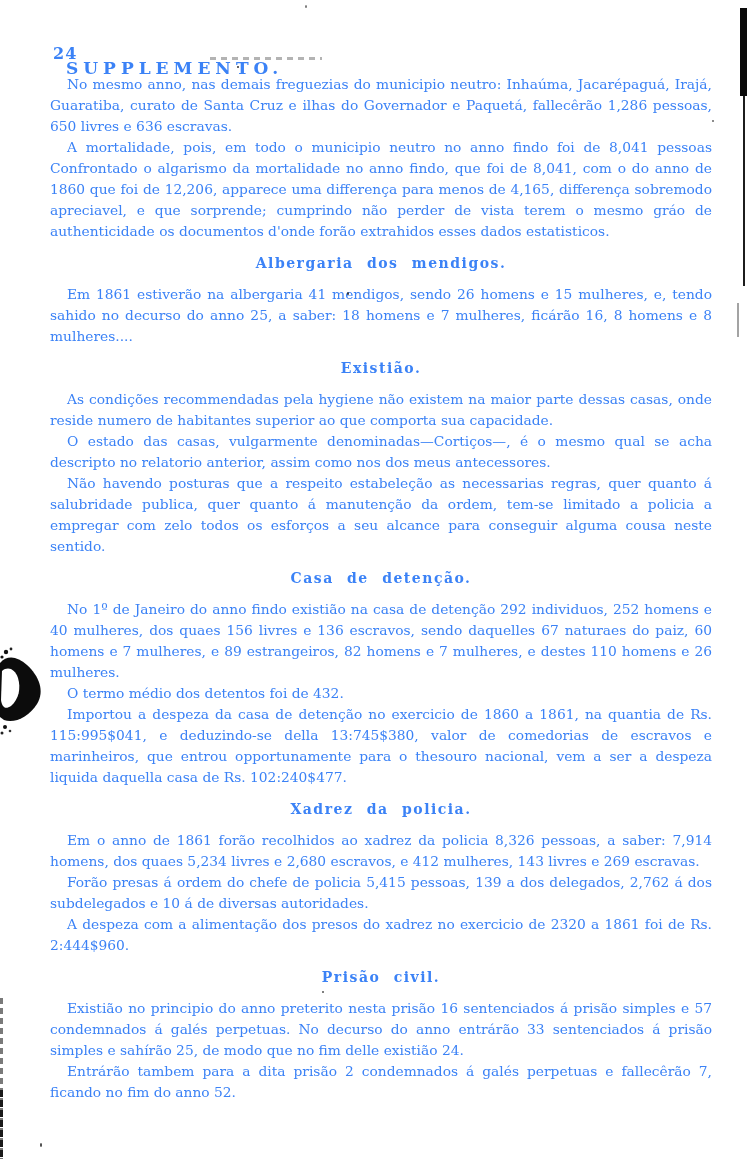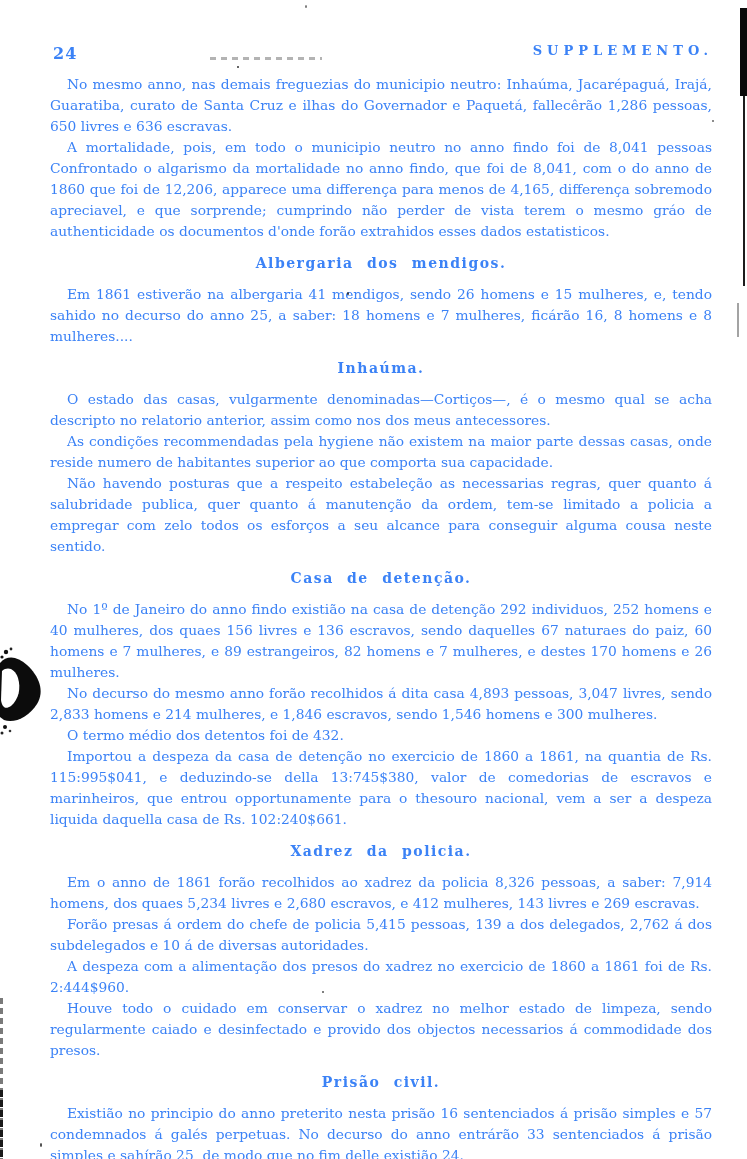--- a/index.html
+++ b/index.html
@@ -22,23 +22,23 @@
     top: 44px;
     font-size: 16px;
     font-weight: bold;
     letter-spacing: 1px;
   }
   .title {
     position: absolute;
     left: 50px;
     top: 42px;
     width: 662px;
-    margin: 1px;
-    text-align: right;
-    font-size: 13px;
+    margin: 16px;
+    text-align: left;
+    font-size: 17px;
     font-weight: bold;
     letter-spacing: 5px;
     word-spacing: 2px;
   }
   .content {
     position: absolute;
     left: 50px;
     top: 74px;
     width: 662px;
     font-size: 13.8px;
@@ -137,36 +137,34 @@
   <h1 class="title">SUPPLEMENTO.</h1>
 
   <main class="content">
 
     <p>No mesmo anno, nas demais freguezias do municipio neutro: Inhaúma, Jacarépaguá, Irajá, Guaratiba, curato de Santa Cruz e ilhas do Governador e Paquetá, fallecêrão 1,286 pessoas, 650 livres e 636 escravas.</p>
     <p>A mortalidade, pois, em todo o municipio neutro no anno findo foi de 8,041 pessoas Confrontado o algarismo da mortalidade no anno findo, que foi de 8,041, com o do anno de 1860 que foi de 12,206, apparece uma differença para menos de 4,165, differença sobremodo apreciavel, e que sorprende; cumprindo não perder de vista terem o mesmo gráo de authenticidade os documentos d'onde forão extrahidos esses dados estatisticos.</p>
 
     <h2>Albergaria dos mendigos.</h2>
     <p>Em 1861 estiverão na albergaria 41 mendigos, sendo 26 homens e 15 mulheres, e, tendo sahido no decurso do anno 25, a saber: 18 homens e 7 mulheres, ficárão 16, 8 homens e 8 mulheres....</p>
 
-    <h2>Inhaúma.</h2>
+    <h2>Existião.</h2>
+    <p>As condições recommendadas pela hygiene não existem na maior parte dessas casas, onde reside numero de habitantes superior ao que comporta sua capacidade.</p>
     <p>O estado das casas, vulgarmente denominadas—Cortiços—, é o mesmo qual se acha descripto no relatorio anterior, assim como nos dos meus antecessores.</p>
-    <p>As condições recommendadas pela hygiene não existem na maior parte dessas casas, onde reside numero de habitantes superior ao que comporta sua capacidade.</p>
     <p>Não havendo posturas que a respeito estabeleção as necessarias regras, quer quanto á salubridade publica, quer quanto á manutenção da ordem, tem-se limitado a policia a empregar com zelo todos os esforços a seu alcance para conseguir alguma cousa neste sentido.</p>
 
     <h2>Casa de detenção.</h2>
-    <p>No 1º de Janeiro do anno findo existião na casa de detenção 292 individuos, 252 homens e 40 mulheres, dos quaes 156 livres e 136 escravos, sendo daquelles 67 naturaes do paiz, 60 homens e 7 mulheres, e 89 estrangeiros, 82 homens e 7 mulheres, e destes 170 homens e 26 mulheres.</p>
-    <p>No decurso do mesmo anno forão recolhidos á dita casa 4,893 pessoas, 3,047 livres, sendo 2,833 homens e 214 mulheres, e 1,846 escravos, sendo 1,546 homens e 300 mulheres.</p>
+    <p>No 1º de Janeiro do anno findo existião na casa de detenção 292 individuos, 252 homens e 40 mulheres, dos quaes 156 livres e 136 escravos, sendo daquelles 67 naturaes do paiz, 60 homens e 7 mulheres, e 89 estrangeiros, 82 homens e 7 mulheres, e destes 110 homens e 26 mulheres.</p>
     <p>O termo médio dos detentos foi de 432.</p>
-    <p>Importou a despeza da casa de detenção no exercicio de 1860 a 1861, na quantia de Rs. 115:995$041, e deduzindo-se della 13:745$380, valor de comedorias de escravos e marinheiros, que entrou opportunamente para o thesouro nacional, vem a ser a despeza liquida daquella casa de Rs. 102:240$661.</p>
+    <p>Importou a despeza da casa de detenção no exercicio de 1860 a 1861, na quantia de Rs. 115:995$041, e deduzindo-se della 13:745$380, valor de comedorias de escravos e marinheiros, que entrou opportunamente para o thesouro nacional, vem a ser a despeza liquida daquella casa de Rs. 102:240$477.</p>
 
     <h2>Xadrez da policia.</h2>
     <p>Em o anno de 1861 forão recolhidos ao xadrez da policia 8,326 pessoas, a saber: 7,914 homens, dos quaes 5,234 livres e 2,680 escravos, e 412 mulheres, 143 livres e 269 escravas.</p>
     <p>Forão presas á ordem do chefe de policia 5,415 pessoas, 139 a dos delegados, 2,762 á dos subdelegados e 10 á de diversas autoridades.</p>
-    <p>A despeza com a alimentação dos presos do xadrez no exercicio de 1860 a 1861 foi de Rs. 2:444$960.</p>
-    <p>Houve todo o cuidado em conservar o xadrez no melhor estado de limpeza, sendo regularmente caiado e desinfectado e provido dos objectos necessarios á commodidade dos presos.</p>
+    <p>A despeza com a alimentação dos presos do xadrez no exercicio de 2320 a 1861 foi de Rs. 2:444$960.</p>
 
     <h2>Prisão civil.</h2>
     <p>Existião no principio do anno preterito nesta prisão 16 sentenciados á prisão simples e 57 condemnados á galés perpetuas. No decurso do anno entrárão 33 sentenciados á prisão simples e sahírão 25, de modo que no fim delle existião 24.</p>
     <p>Entrárão tambem para a dita prisão 2 condemnados á galés perpetuas e fallecêrão 7, ficando no fim do anno 52.</p>
 
   </main>
 
   <div class="edge-bar-top"></div>
   <div class="edge-line"></div>
   <div class="edge-mark"></div>

